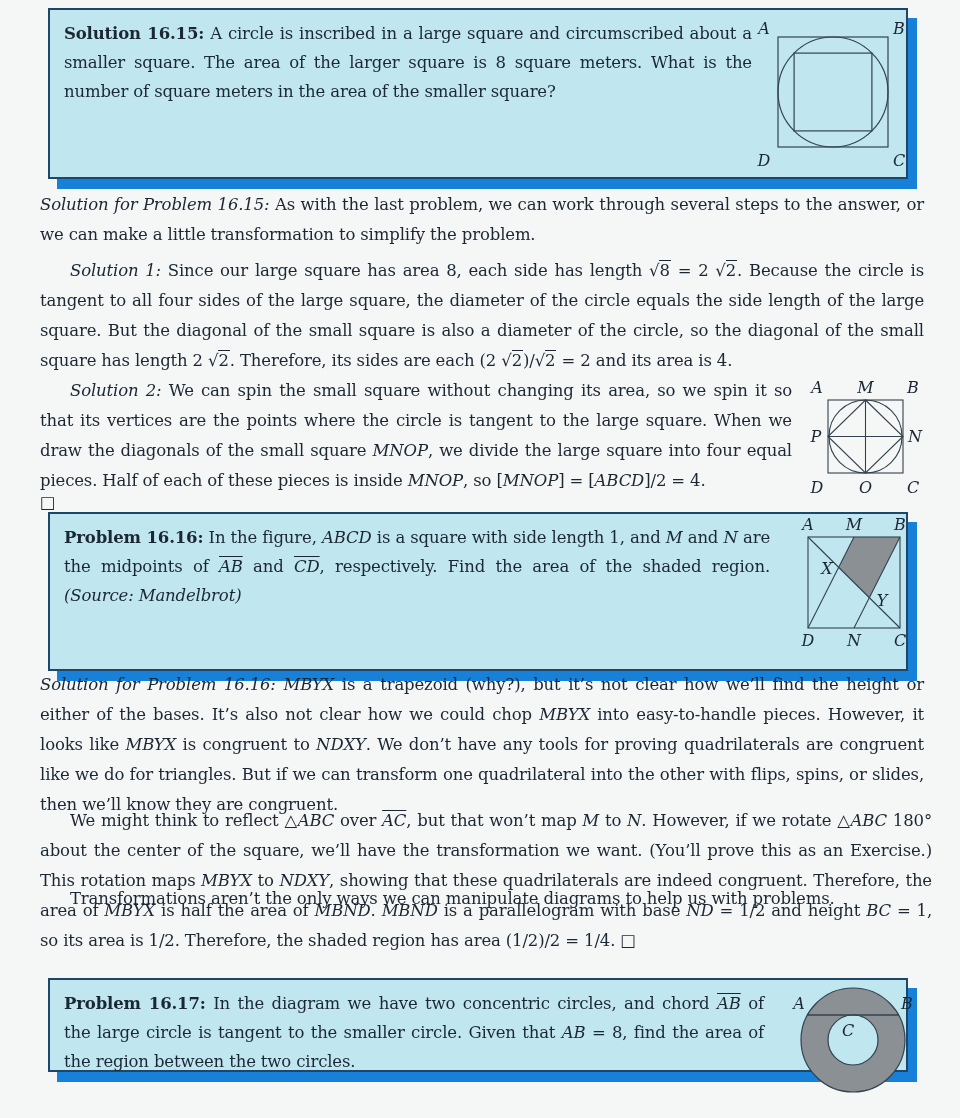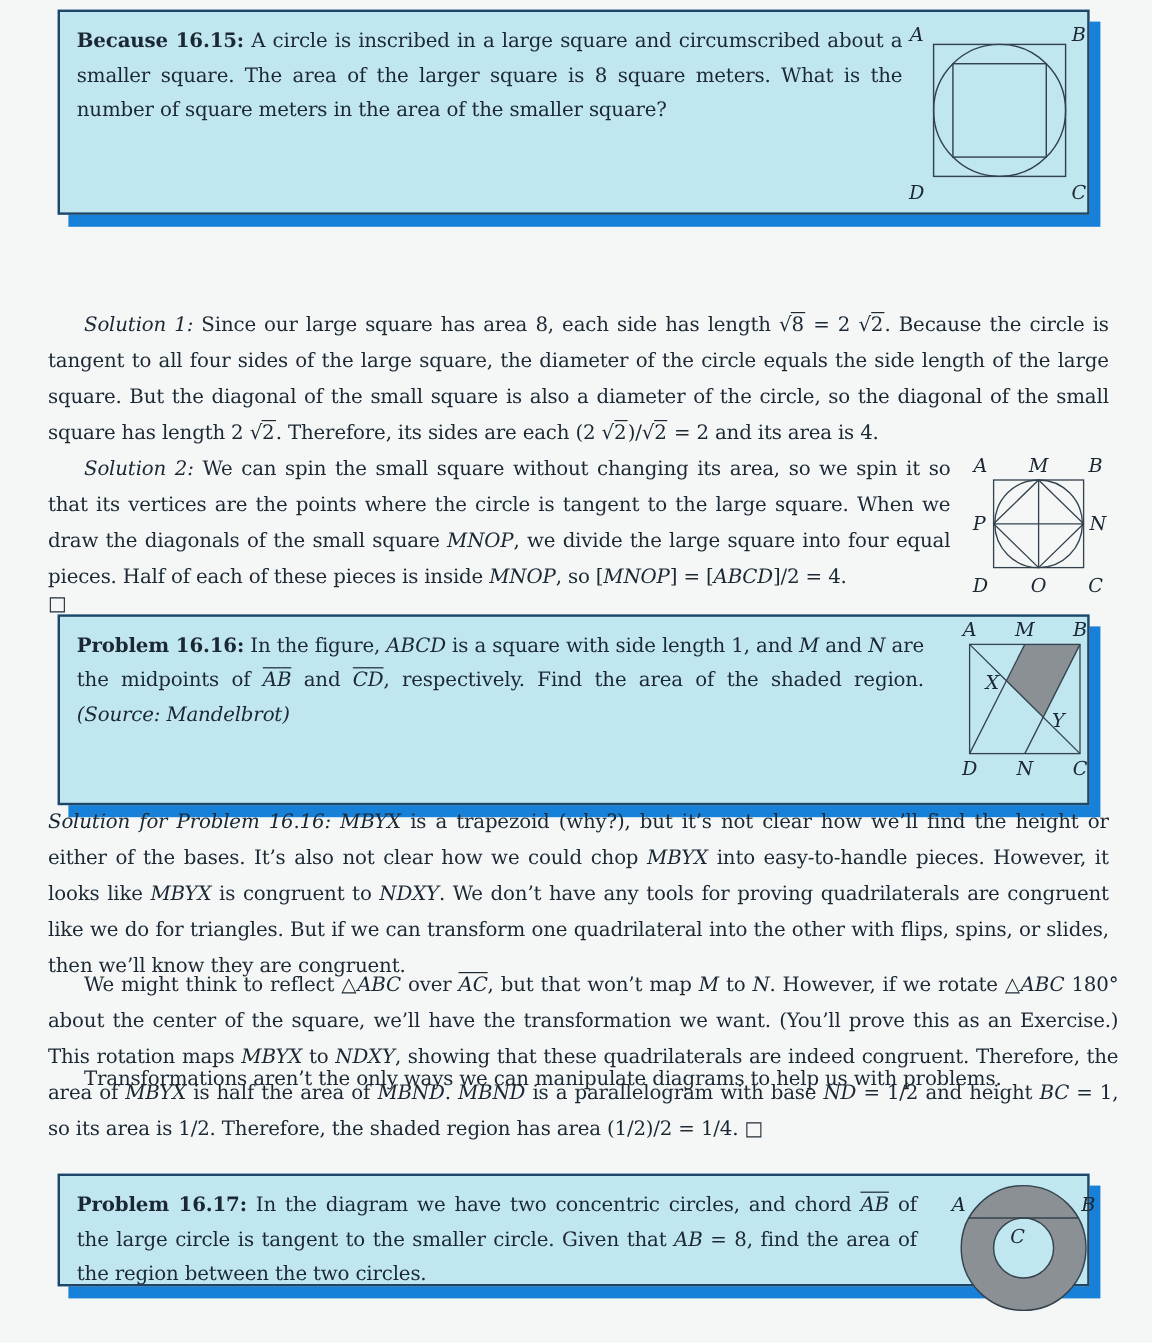--- a/index.html
+++ b/index.html
@@ -35,32 +35,33 @@
     font-style:italic;font-size:16px;fill:#1b2733;
   }
   .qed{position:absolute;left:40px;font-size:16.5px;}
 </style>
 </head>
 <body>
 
 <div id="page">
 
   <div class="pbox" style="top:8px;height:171px;">
-    <div class="ptext" style="width:688px;"><span class="b">Because 16.15:</span><span>  A circle is inscribed in a large square and circumscribed about a smaller square.  The area of the larger square is 8 square meters.  What is the number of square meters in the area of the smaller square?</span></div>
+    <div class="ptext" style="width:688px;"><span class="b">Solution 16.15:</span><span>  A circle is inscribed in a large square and circumscribed about a smaller square.  The area of the larger square is 8 square meters.  What is the number of square meters in the area of the smaller square?</span></div>
   </div>
   <svg class="figsvg" style="left:748px;top:10px;" width="168" height="160" viewBox="0 0 168 160">
     <rect x="30" y="27" width="110" height="110" fill="none" stroke="#33424e" stroke-width="1.2"></rect>
     <circle cx="85" cy="82" r="55" fill="none" stroke="#33424e" stroke-width="1.2"></circle>
     <rect x="46.1" y="43.1" width="77.8" height="77.8" fill="none" stroke="#33424e" stroke-width="1.2"></rect>
     <text x="16" y="24" text-anchor="middle">A</text>
     <text x="151" y="24" text-anchor="middle">B</text>
     <text x="16" y="156" text-anchor="middle">D</text>
     <text x="151" y="156" text-anchor="middle">C</text>
   </svg>
 
+  <div class="para" style="top:190px;"><span class="i">Solution for Problem 16.15:</span><span>  As with the last problem, we can work through several steps to the answer, or we can make a little transformation to simplify the problem.</span></div>
 
   <div class="para indent" style="top:256px;"><span class="i">Solution 1:</span><span>  Since our large square has area 8, each side has length </span><span>√</span><span class="rad">8</span><span> = 2 </span><span>√</span><span class="rad">2</span><span>.  Because the circle is tangent to all four sides of the large square, the diameter of the circle equals the side length of the large square.  But the diagonal of the small square is also a diameter of the circle, so the diagonal of the small square has length 2 </span><span>√</span><span class="rad">2</span><span>.  Therefore, its sides are each (2 </span><span>√</span><span class="rad">2</span><span>)/</span><span>√</span><span class="rad">2</span><span> = 2 and its area is 4.</span></div>
 
   <div class="para indent" style="top:376px;width:752px;"><span class="i">Solution 2:</span><span>  We can spin the small square without changing its area, so we spin it so that its vertices are the points where the circle is tangent to the large square.  When we draw the diagonals of the small square </span><span class="i">MNOP</span><span>, we divide the large square into four equal pieces.  Half of each of these pieces is inside </span><span class="i">MNOP</span><span>, so [</span><span class="i">MNOP</span><span>] = [</span><span class="i">ABCD</span><span>]/2 = 4.</span></div>
   <div class="qed" style="top:493px;">□</div>
   <svg class="figsvg" style="left:802px;top:376px;" width="152" height="124" viewBox="0 0 152 124">
     <rect x="26" y="24" width="75" height="73" fill="none" stroke="#33424e" stroke-width="1.1"></rect>
     <circle cx="63.5" cy="60.5" r="36.5" fill="none" stroke="#33424e" stroke-width="1.1"></circle>
     <polygon points="63.5,24 101,60.5 63.5,97 26,60.5" fill="none" stroke="#33424e" stroke-width="1.1"></polygon>
     <line x1="63.5" y1="24" x2="63.5" y2="97" stroke="#33424e" stroke-width="1.1"></line>

